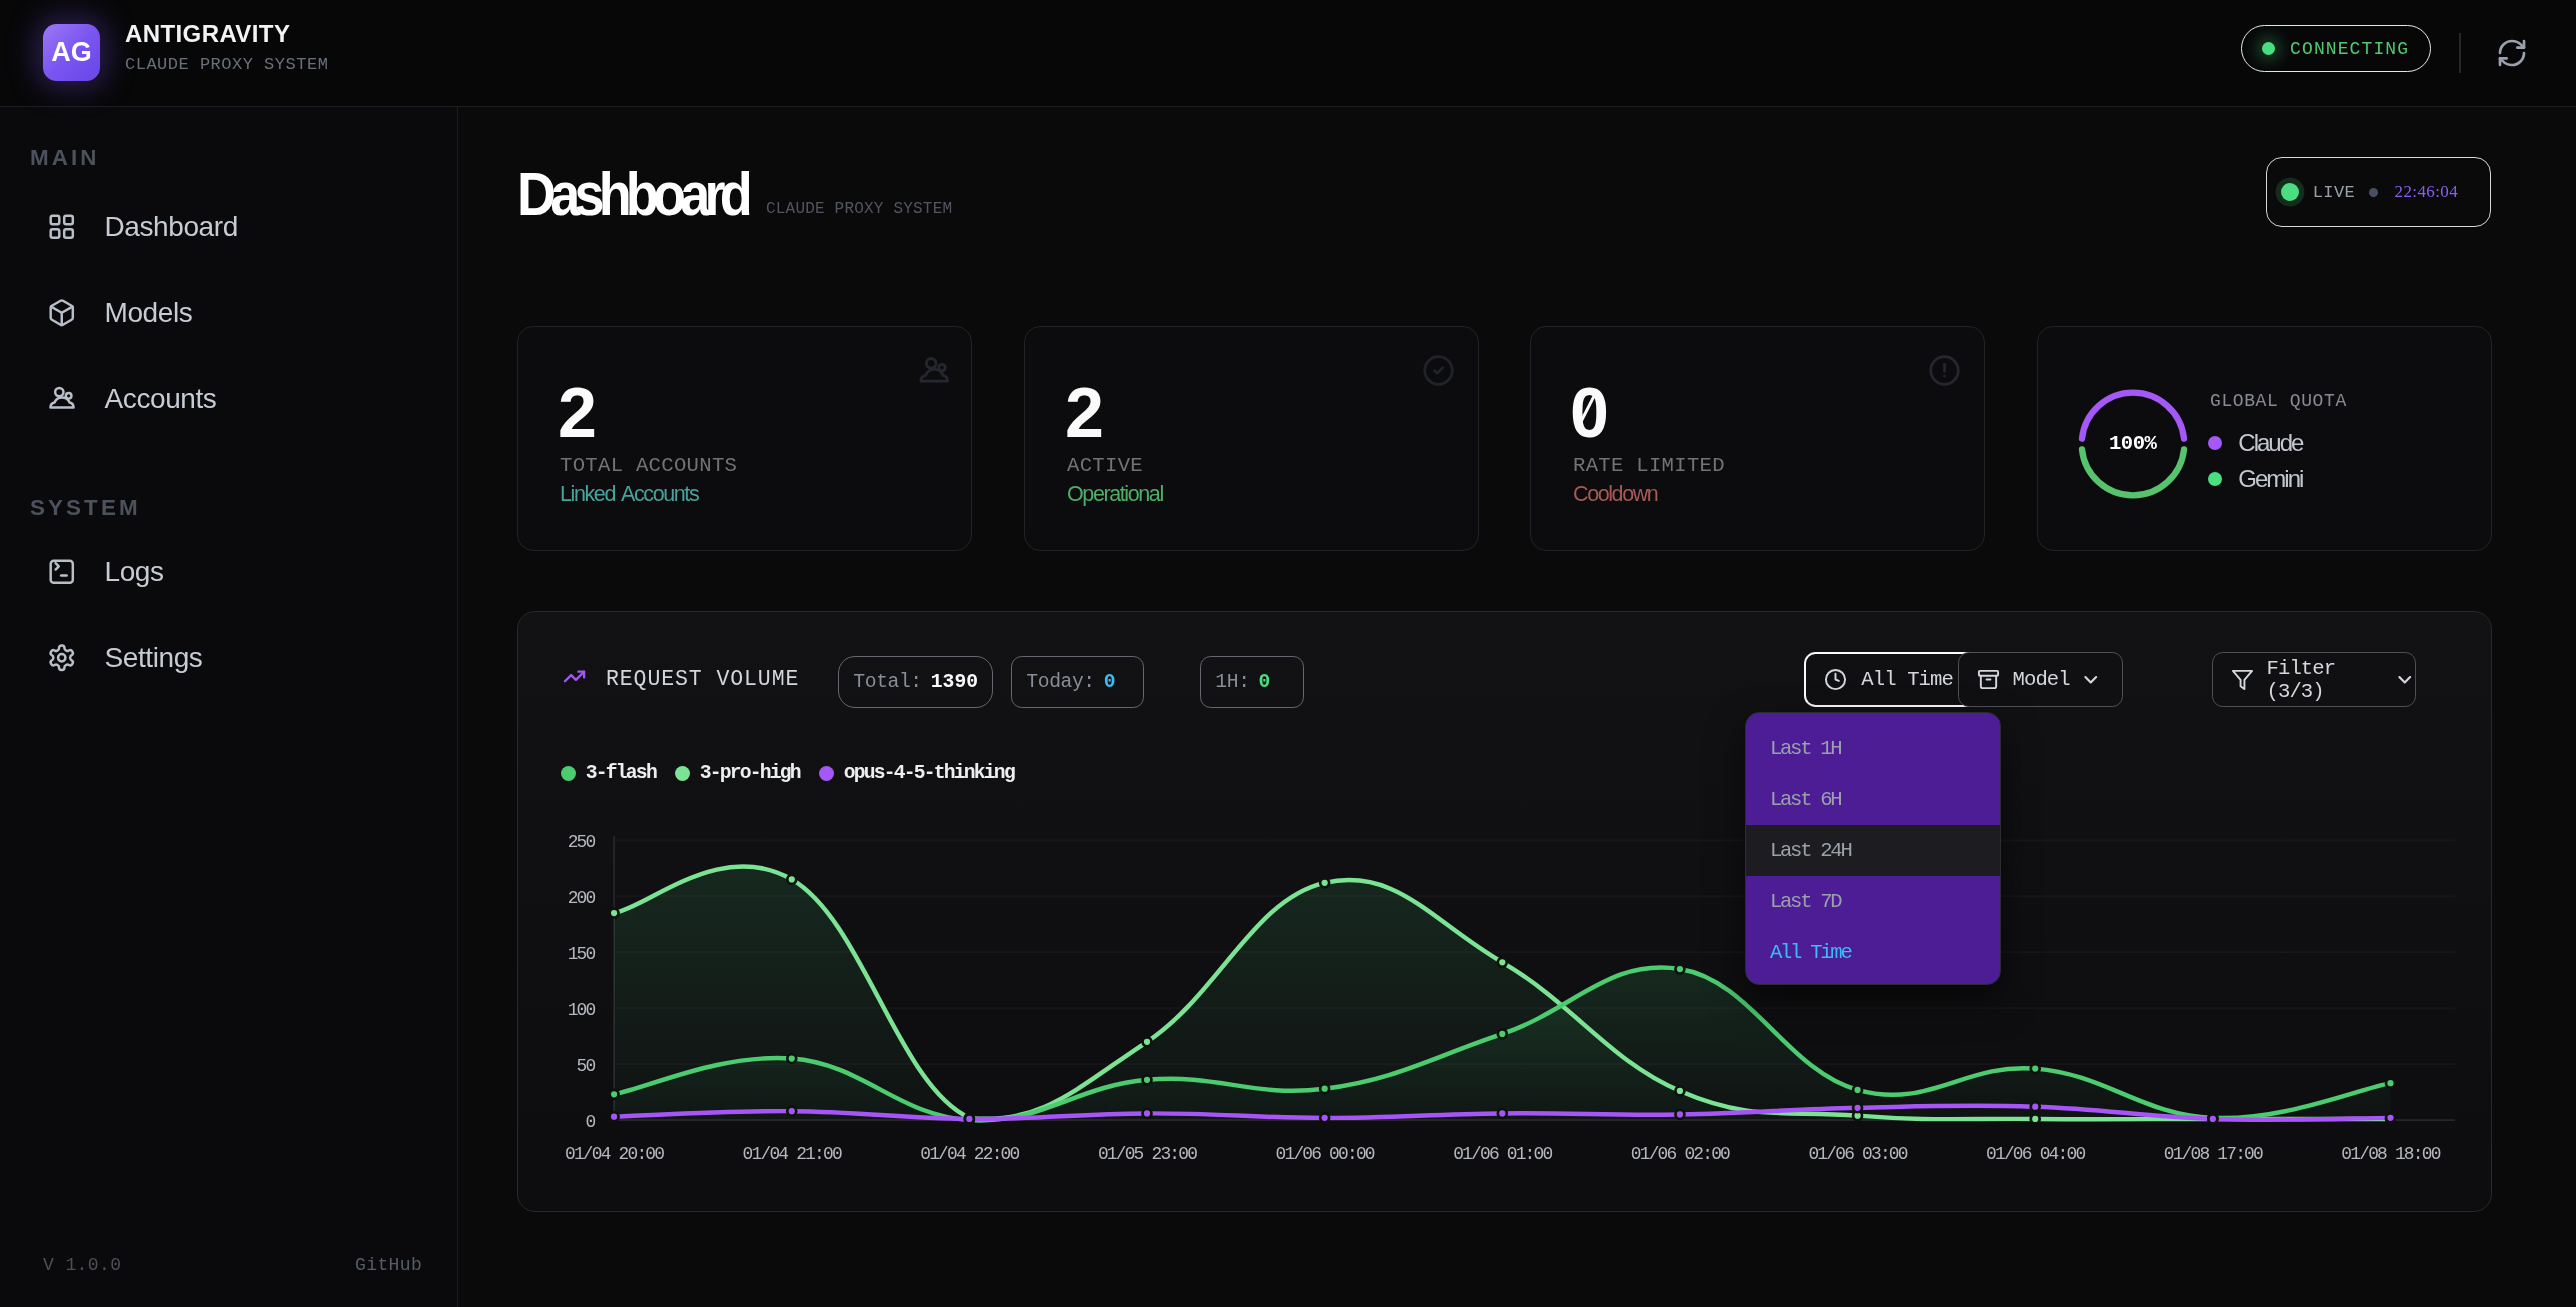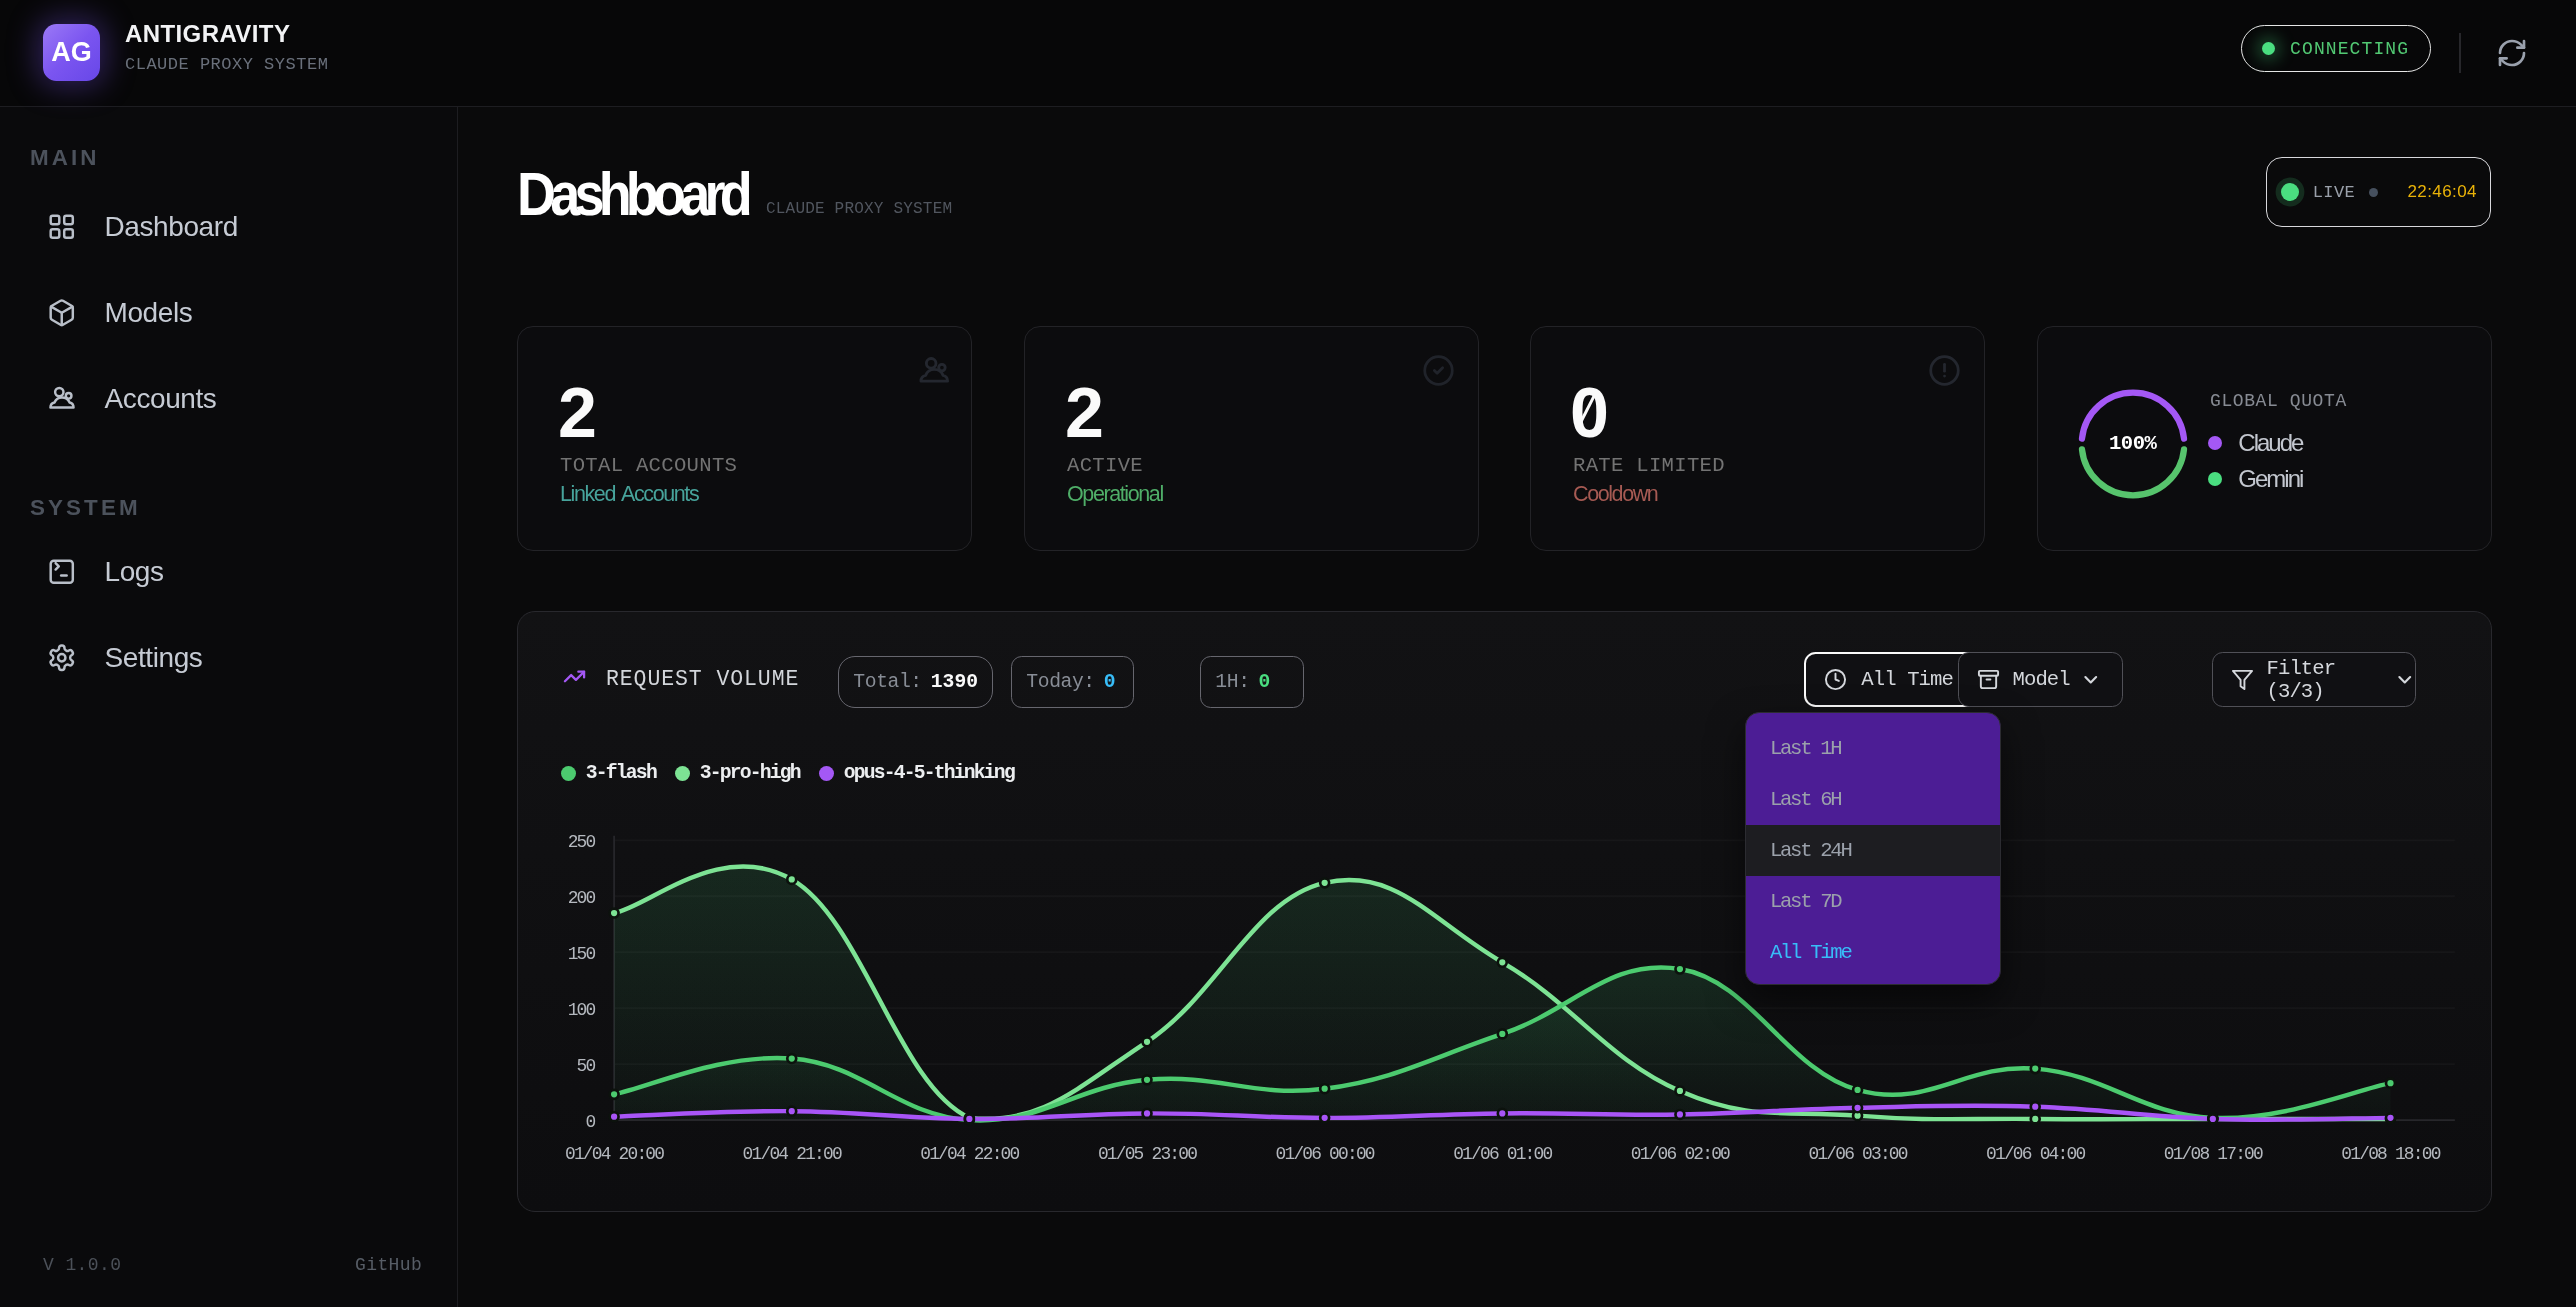--- a/index.html
+++ b/index.html
@@ -31,21 +31,21 @@
 .sbfoot { position:absolute; font-family:"Liberation Mono",monospace; font-size:18px; color:#4b5058; letter-spacing:0.4px;}
 
 
 #h1 { position:absolute; left:517px; top:166px; font-size:54px; font-weight:bold; color:#ffffff; letter-spacing:-5.8px; z-index:1; transform:scaleY(1.12); transform-origin:0 88%;}
 #h1sub { position:absolute; left:766px; top:200px; font-family:"Liberation Mono",monospace; font-size:16px; color:#51565f; letter-spacing:0.2px; z-index:1;}
 #livepill { position:absolute; left:2266px; top:157px; width:225px; height:70px; border:1.8px solid #d8d8dc; border-radius:16px;
   display:flex; align-items:center; z-index:1;}
 #livedot { width:18px; height:18px; border-radius:50%; background:#4ade80; box-shadow:0 0 0 5.4px rgba(74,222,128,0.16); margin-left:14.3px;}
 #livetxt { font-family:"Liberation Mono",monospace; font-size:17px; color:#9aa0aa; letter-spacing:0.4px; margin-left:13.4px;}
 #livesep { width:9px; height:9px; border-radius:50%; background:#46505e; margin-left:13.4px;}
-#livetime { font-family:Liberation Sans, sans-serif; font-size:17px; color:#eab308; letter-spacing:0.4px; margin-left:30px;}
+#livetime { font-family:Liberation Serif, serif; font-size:17px; color:#8b5cf6; letter-spacing:0.4px; margin-left:17px;}
 
 
 .card { position:absolute; top:326px; width:455px; height:225px; background:#0c0c0e; border:1.8px solid #232327; border-radius:16px; }
 .cardnum { position:absolute; font-size:70px; font-weight:bold; color:#fafafa; line-height:70px;}
 .cardlab { position:absolute; left:42px; font-family:"Liberation Mono",monospace; font-size:20.6px; color:#737373; letter-spacing:0.3px;}
 .cardsub { position:absolute; left:42px; font-size:21.5px; letter-spacing:-1.4px; word-spacing:2.7px; }
 .cicon { position:absolute; top:27px; right:18px; opacity:0.9;}
 .zslash { position:absolute; width:3.1px; height:36px; background:#fafafa; transform:rotate(27deg); }
 
 
@@ -181,21 +181,21 @@
 <div id="chartcard"></div>
 <svg class="abs" style="left:561px; top:665px; z-index:1;" width="27" height="23" viewBox="0 0 24 24" fill="none" stroke="#a458f5" stroke-width="2.4" stroke-linecap="round" stroke-linejoin="round">
   <polyline points="22 7 13.5 15.5 8.5 10.5 2 17"></polyline>
     <polyline points="16 7 22 7 22 13"></polyline>
 </svg>
 <div id="rvtitle">REQUEST VOLUME</div>
 <div class="badge" style="left:838px; width:155px;border-radius:17px;">
     <span style="margin-left:14.3px;">Total:</span>
     <b>1390</b>
   </div>
-<div class="badge" style="left:1011px; width:123px;">
+<div class="badge" style="left:1011px; width:133px;">
     <span style="margin-left:14.3px;">Today:</span>
     <b style="color:#38bdf8;">0</b>
   </div>
 <div class="badge" style="left:1200px; width:104px;">
     <span style="margin-left:14.3px;">1H:</span>
     <b style="color:#4ade80;">0</b>
   </div>
 
 <div class="ctlbtn" style="left:1804px; width:196px; border:2.7px solid #fafafa; border-radius:11.6px;">
   <svg style="margin-left:18px;" width="23" height="23" viewBox="0 0 24 24" fill="none" stroke="#d4d7dc" stroke-width="2" stroke-linecap="round" stroke-linejoin="round">

